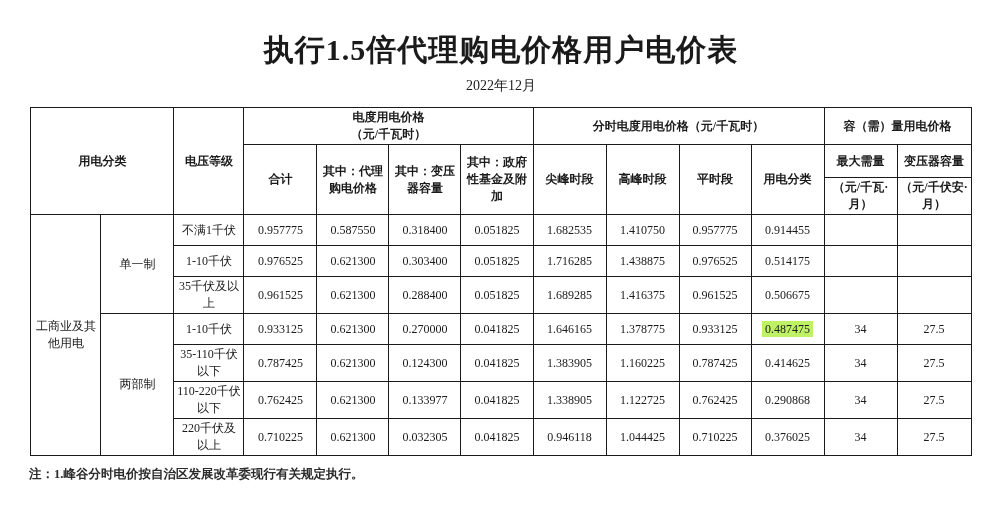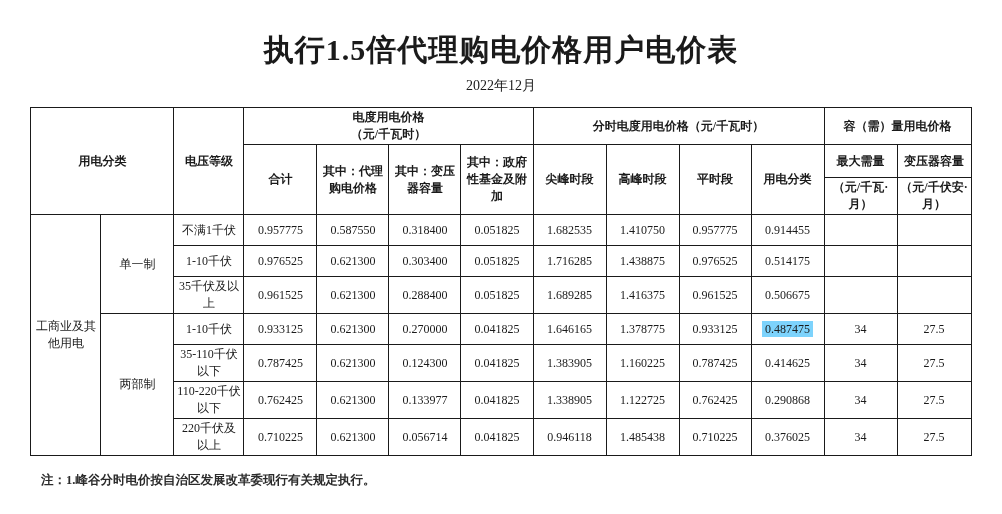--- a/index.html
+++ b/index.html
@@ -30,21 +30,21 @@
   tr.hrow1{height:30px;}
   tr.hrow2{height:33px;}
   tr.hrow3{height:31px;}
   tr.brow{height:31px;}
   tr.brow-tall{height:36px;}
   .sel{padding:1px 3px;}
   .notes{
     width:955px;margin:10px 0 0 25px;
     font-size:12.5px;line-height:1.32;font-weight:bold;color:#2b2b2b;
   }
-  .notes p{margin:16px;}
+  .notes p{margin:4px;}
   .notes .note2{text-indent:2.6em;}
 </style>
 </head>
 <body>
 
 <div class="title">执行1.5倍代理购电价格用户电价表</div>
 <div class="subtitle">2022年12月</div>
 
 <table class="price-table">
   <colgroup>
@@ -132,21 +132,21 @@
     <tr class="brow">
       <td rowspan="4">两部制</td>
       <td>1-10千伏</td>
       <td>0.933125</td>
       <td>0.621300</td>
       <td>0.270000</td>
       <td>0.041825</td>
       <td>1.646165</td>
       <td>1.378775</td>
       <td>0.933125</td>
-      <td><span class="sel" style="background-color: #7dd3fc;">0.487475</span></td>
+      <td><span class="sel" style="background-color: #bef264;">0.487475</span></td>
       <td>34</td>
       <td>27.5</td>
     </tr>
     <tr class="brow">
       <td>35-110千伏以下</td>
       <td>0.787425</td>
       <td>0.621300</td>
       <td>0.124300</td>
       <td>0.041825</td>
       <td>1.383905</td>
@@ -166,24 +166,24 @@
       <td>1.122725</td>
       <td>0.762425</td>
       <td>0.290868</td>
       <td>34</td>
       <td>27.5</td>
     </tr>
     <tr class="brow">
       <td>220千伏及以上</td>
       <td>0.710225</td>
       <td>0.621300</td>
-      <td>0.056714</td>
+      <td>0.032305</td>
       <td>0.041825</td>
       <td>0.946118</td>
-      <td>1.485438</td>
+      <td>1.044425</td>
       <td>0.710225</td>
       <td>0.376025</td>
       <td>34</td>
       <td>27.5</td>
     </tr>
   </tbody>
 </table>
 
 <div class="notes">
   <p>注：1.峰谷分时电价按自治区发展改革委现行有关规定执行。</p>

